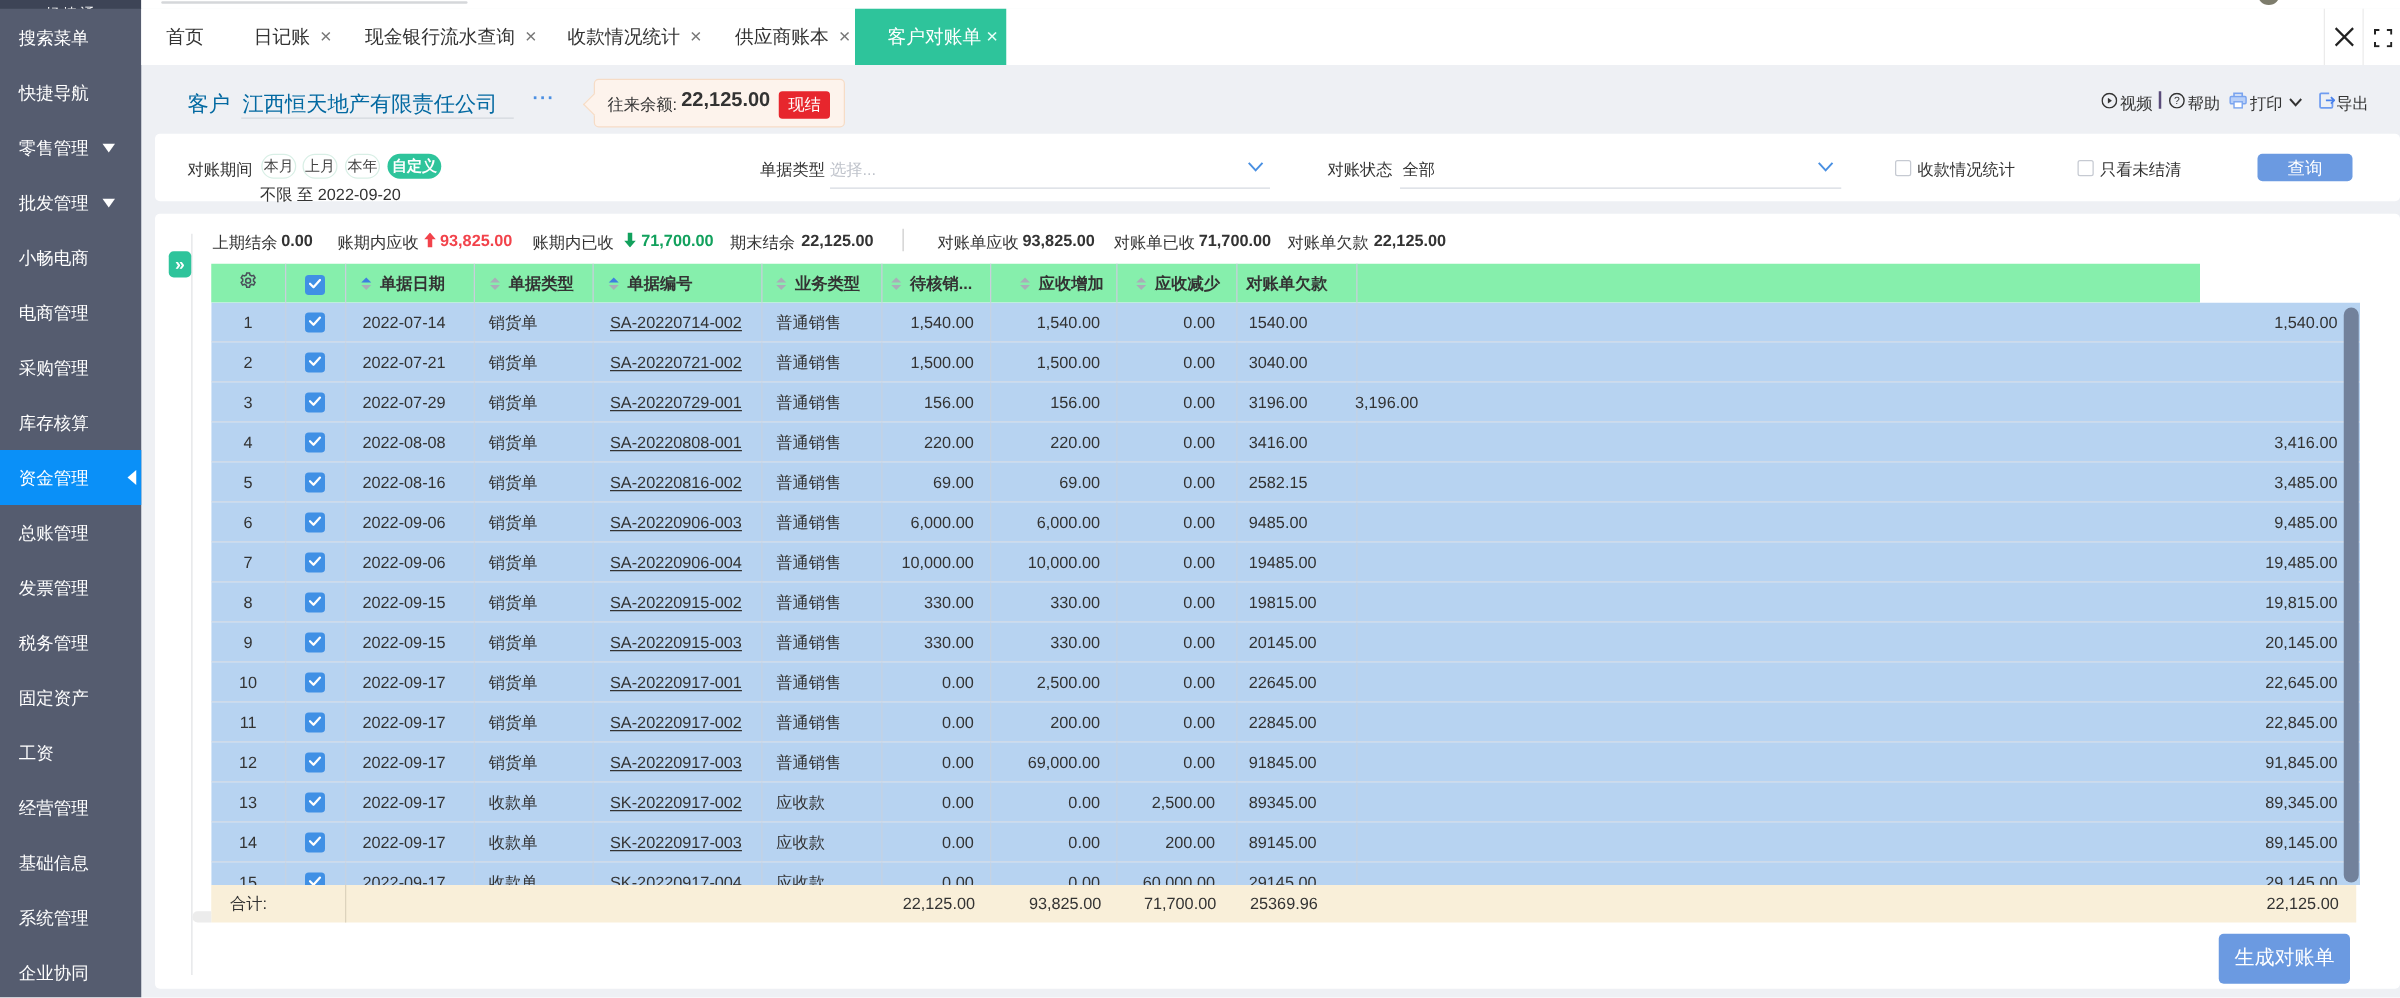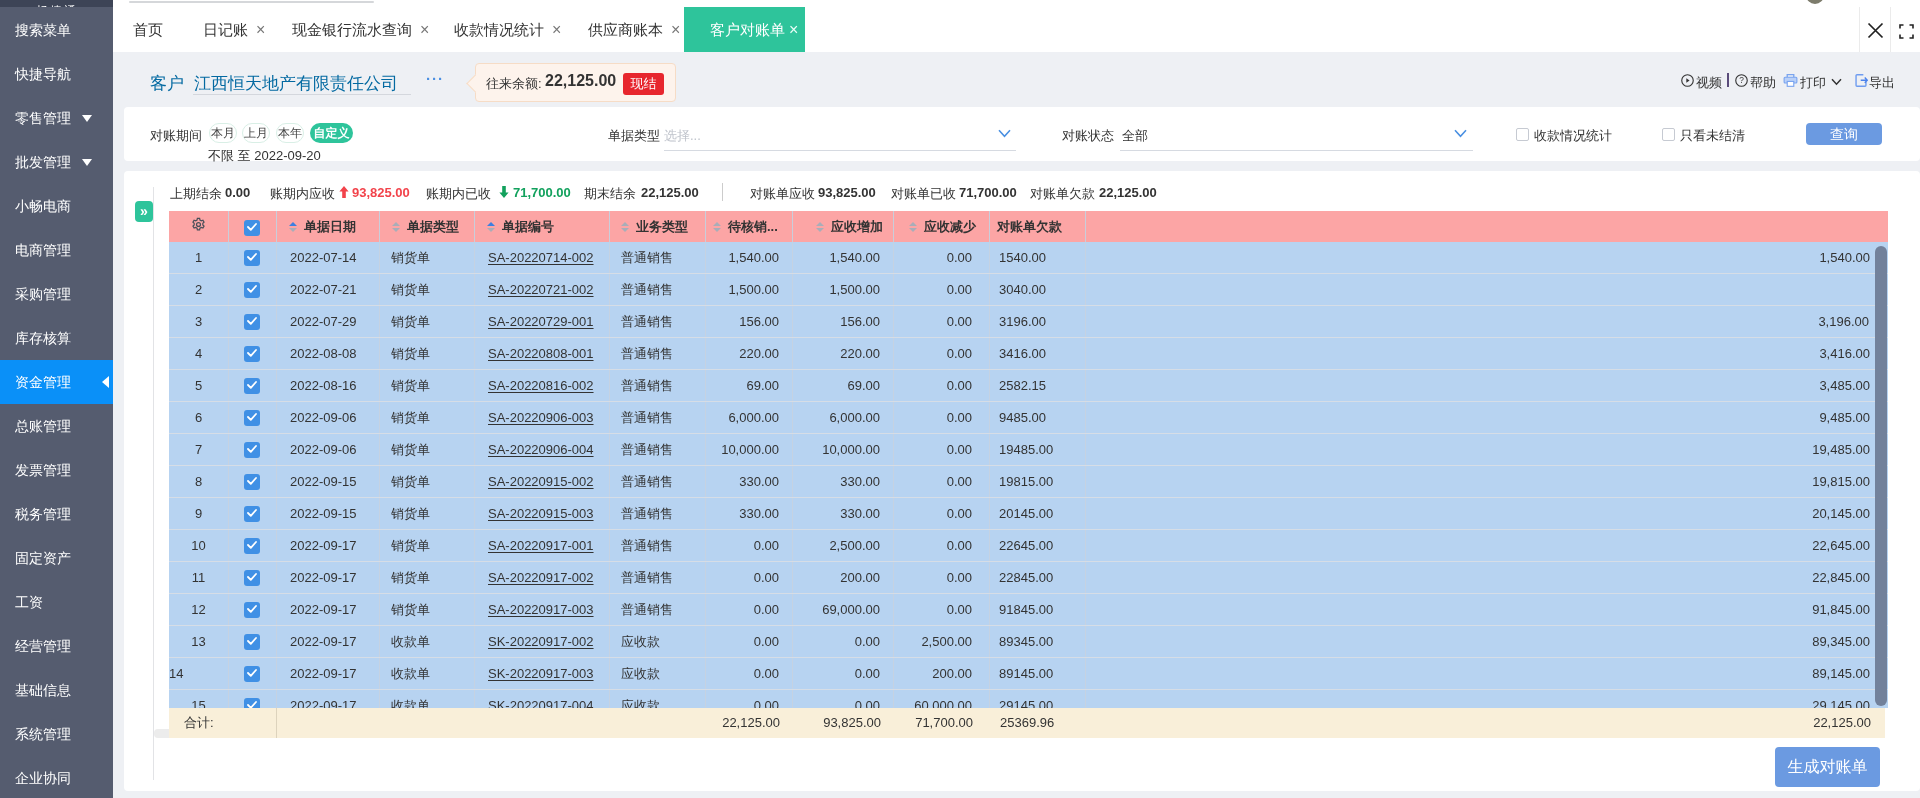--- a/index.html
+++ b/index.html
@@ -43,21 +43,21 @@
 
 #tpanel{left:124px;top:171px;width:1796px;height:620px;background:#fff;border-radius:4px}
 #vline{left:153px;top:187px;width:1px;height:593px;background:#e2e3e6}
 #handle{left:135px;top:201px;width:18px;height:21px;background:#2ec49b;border-radius:4px;color:#fff;text-align:center;line-height:20px;font-size:14px;font-weight:bold}
 
 .sum{position:absolute;top:185px;font-size:13px;white-space:nowrap}
 .sumv{font-weight:bold}
 .red{color:#f2434b}.grn{color:#12a15d}
 
 #grid{left:169px;top:211px;width:1719px}
-.hrow{position:absolute;left:0;top:0;width:1719px;height:31px;background:#fca5a5}
+.hrow{position:absolute;left:0;top:0;width:1591px;height:31px;background:#86efac}
 .hcell{position:absolute;top:0;height:31px;line-height:31px;font-size:13px;font-weight:bold;color:#333;white-space:nowrap}
 .hb{position:absolute;top:0;width:1px;height:31px;background:#c9cedb}
 .sorter{display:inline-block;vertical-align:-2px;margin-right:7px;width:8px}
 .sorter i{display:block;width:0;height:0;border-left:4px solid transparent;border-right:4px solid transparent;margin:1.5px 0}
 .drow{position:absolute;left:0;width:1719px;height:32px;background:#b7d3f1;border-bottom:1px solid #d6dde6}
 .cell{position:absolute;top:0;height:31px;line-height:31px;font-size:13px;color:#333;white-space:nowrap}
 .vb{position:absolute;top:0;width:1px;height:31px;background:#c5d2e2}
 .cb{display:inline-block;background:#4090e5;border-radius:3px;text-align:center;vertical-align:middle;line-height:14px}
 .lnk{text-decoration:underline;text-underline-offset:2px}
 #foot{position:absolute;left:169px;top:708px;width:1716px;height:30px;background:#f9efd9}
@@ -291,21 +291,21 @@
               <polyline points="1,4 3.8,6.8 9,1" fill="none" stroke="#fff" stroke-width="1.8" stroke-linecap="round" stroke-linejoin="round"></polyline>
             </svg></span></div>
 <div class="cell" style="left:121px">2022-07-29</div>
 <div class="cell" style="left:222px">销货单</div>
 <div class="cell lnk" style="left:319px">SA-20220729-001</div>
 <div class="cell" style="left:452px">普通销售</div>
 <div class="cell" style="left:536px;width:74px;text-align:right">156.00</div>
 <div class="cell" style="left:623px;width:88px;text-align:right">156.00</div>
 <div class="cell" style="left:724px;width:79px;text-align:right">0.00</div>
 <div class="cell" style="left:830px">3196.00</div>
-<div class="cell" style="left:915px;width:785px;text-align:right">3,196.00</div>
+<div class="cell" style="left:915px;width:785px;text-align:left">3,196.00</div>
 </div>
 <div class="drow" style="top:96px">
 <div class="vb" style="left:59px"></div>
 <div class="vb" style="left:107px"></div>
 <div class="vb" style="left:210px"></div>
 <div class="vb" style="left:305px"></div>
 <div class="vb" style="left:440px"></div>
 <div class="vb" style="left:536px"></div>
 <div class="vb" style="left:623px"></div>
 <div class="vb" style="left:724px"></div>
@@ -554,21 +554,21 @@
 <div class="vb" style="left:59px"></div>
 <div class="vb" style="left:107px"></div>
 <div class="vb" style="left:210px"></div>
 <div class="vb" style="left:305px"></div>
 <div class="vb" style="left:440px"></div>
 <div class="vb" style="left:536px"></div>
 <div class="vb" style="left:623px"></div>
 <div class="vb" style="left:724px"></div>
 <div class="vb" style="left:820px"></div>
 <div class="vb" style="left:916px"></div>
-<div class="cell" style="left:0;width:59px;">14</div>
+<div class="cell" style="left:0;width:59px;text-align:center">14</div>
 <div class="cell" style="left:59px;width:48px;text-align:center;line-height:29px"><span class="cb" style="width:16px;height:16px"><svg width="10" height="8" viewBox="0 0 10 8">
               <polyline points="1,4 3.8,6.8 9,1" fill="none" stroke="#fff" stroke-width="1.8" stroke-linecap="round" stroke-linejoin="round"></polyline>
             </svg></span></div>
 <div class="cell" style="left:121px">2022-09-17</div>
 <div class="cell" style="left:222px">收款单</div>
 <div class="cell lnk" style="left:319px">SK-20220917-003</div>
 <div class="cell" style="left:452px">应收款</div>
 <div class="cell" style="left:536px;width:74px;text-align:right">0.00</div>
 <div class="cell" style="left:623px;width:88px;text-align:right">0.00</div>
 <div class="cell" style="left:724px;width:79px;text-align:right">200.00</div>

